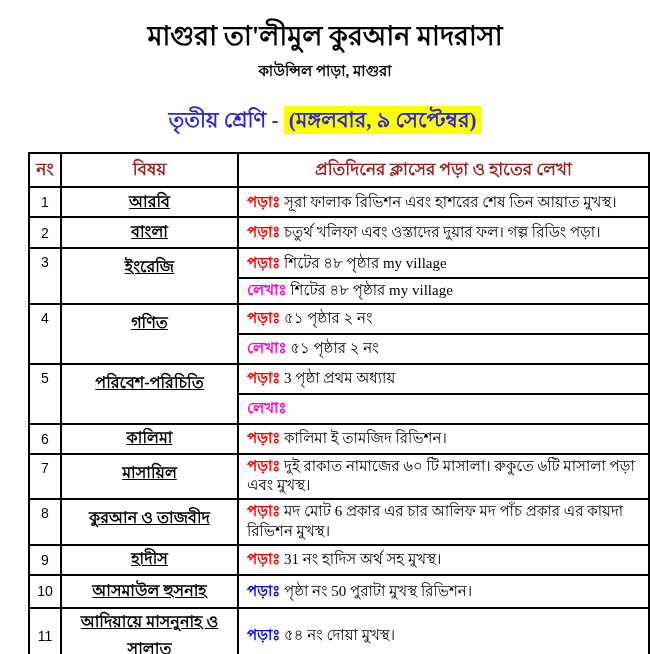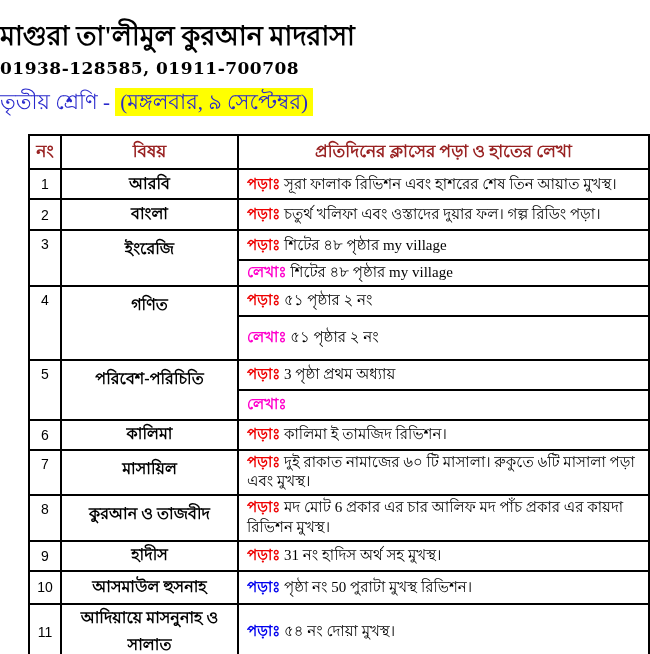--- a/index.html
+++ b/index.html
@@ -1,47 +1,47 @@
 <!DOCTYPE html>
 <html lang="bn" style="--class-blue: #2929cc; --highlight-yellow: #ffff00; --header-red: #992222; --label-red: #ee0000; --label-blue: #0000ee; --label-magenta: #ff00cc;"><head>
 <meta charset="utf-8">
 <style>
   html,body{margin:0;padding:0;}
   body{
     width:650px;height:654px;overflow:hidden;background:#ffffff;
     font-family:"Liberation Serif","DejaVu Serif",serif;color:#000;
   }
-  .hdr{}
+  .hdr{text-align:center;}
   .title{font-size:27px;font-weight:bold;padding-top:20px;line-height:1.2;}
   .subtitle{font-size:15px;font-weight:bold;margin-top:7px;}
   .phone{font-size:17px;font-weight:bold;margin-top:6px;letter-spacing:0.5px;font-family:"DejaVu Serif",serif;}
-  .classline{font-size:21px;font-weight:normal;color:var(--class-blue);margin-top:8px;}
+  .classline{font-size:21px;font-weight:bold;color:var(--class-blue);margin-top:20px;}
   .hl{background:var(--highlight-yellow);padding:2px 5px;}
   table.routine{
     border-collapse:collapse;table-layout:fixed;
     margin:13px 0 0 28px;width:620px;
   }
   .routine td,.routine th{border:2px solid #000;overflow:hidden;}
   .routine th{color:var(--header-red);font-size:17px;font-weight:bold;text-align:center;vertical-align:middle;padding:2px;}
   td.num{font-family:"Liberation Sans","DejaVu Sans",sans-serif;font-size:14px;text-align:center;vertical-align:middle;}
-  td.subj{font-size:16px;font-weight:bold;text-align:center;vertical-align:middle;padding:0 2px;}
+  td.subj{font-size:16px;font-weight:bold;text-align:center;vertical-align:middle;padding:0 2px;text-decoration:underline;}
   td.vtop{vertical-align:top;padding-top:5px;}
   td.cont{font-size:15px;vertical-align:middle;padding:2px 8px;line-height:1.3;}
   .lbl{font-weight:bold;}
   .lr{color:var(--label-red);}
   .lb{color:var(--label-blue);}
   .lm{color:var(--label-magenta);}
 </style>
 </head>
 <body>
 
 <div>
   <div class="hdr">
     <div class="title">মাগুরা তা'লীমুল কুরআন মাদরাসা</div>
-    <div class="phone">01938-128585, 01911-700708</div>
+    <div class="subtitle">কাউন্সিল পাড়া, মাগুরা</div>
     <div class="classline"><span>তৃতীয় শ্রেণি -</span> <span class="hl">(মঙ্গলবার, ৯ সেপ্টেম্বর)</span></div>
   </div>
 
   <table class="routine">
     <colgroup>
         <col style="width:32px">
         <col style="width:177px">
         <col style="width:411px">
       </colgroup>
 
@@ -71,21 +71,21 @@
     </tr>
     <tr style="height:16px">
       <td class="cont"><span class="lbl lm">লেখাঃ</span> <span>শিটের ৪৮ পৃষ্ঠার my village</span></td>
     </tr>
 
     <tr style="height:30px">
       <td class="num vtop" rowspan="2">4</td>
       <td class="subj vtop" rowspan="2">গণিত</td>
       <td class="cont"><span class="lbl lr">পড়াঃ</span> <span>৫১ পৃষ্ঠার ২ নং</span></td>
     </tr>
-    <tr style="height:44px">
+    <tr style="height:30px">
       <td class="cont"><span class="lbl lm">লেখাঃ</span> <span>৫১ পৃষ্ঠার ২ নং</span></td>
     </tr>
 
     <tr style="height:30px">
       <td class="num vtop" rowspan="2">5</td>
       <td class="subj vtop" rowspan="2">পরিবেশ-পরিচিতি</td>
       <td class="cont"><span class="lbl lr">পড়াঃ</span> <span>3 পৃষ্ঠা প্রথম অধ্যায়</span></td>
     </tr>
     <tr style="height:30px">
       <td class="cont"><span class="lbl lm">লেখাঃ</span> <span></span></td>

